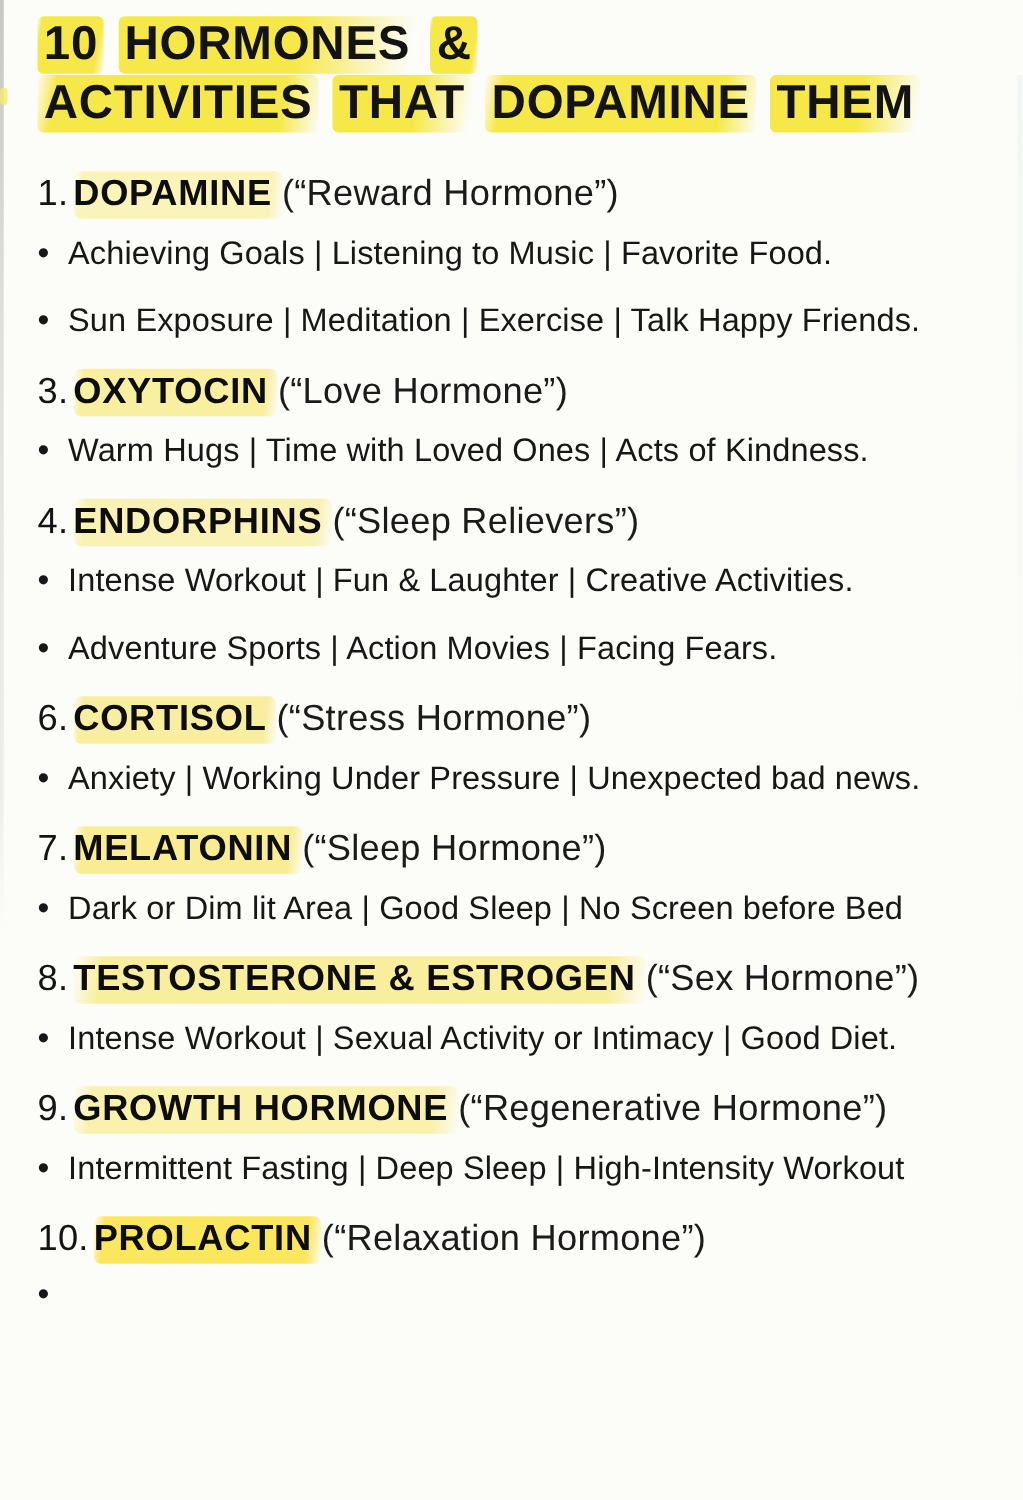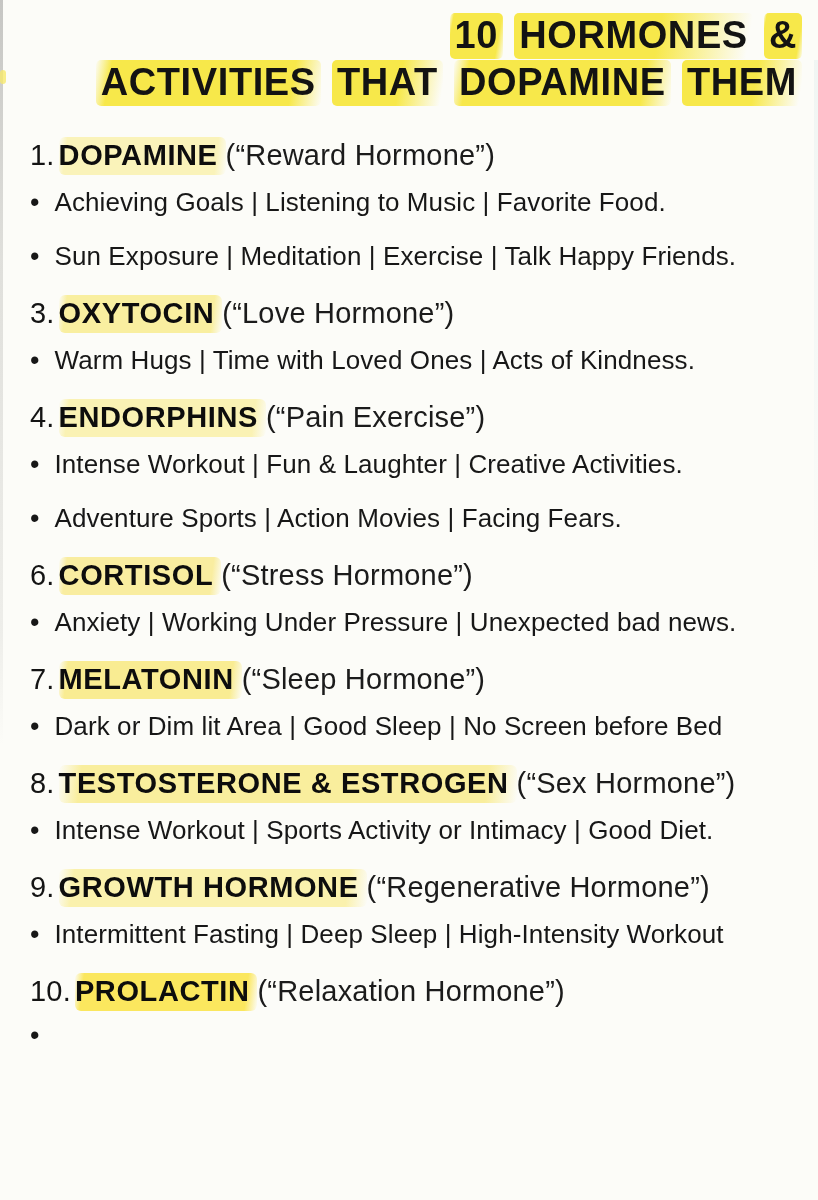--- a/index.html
+++ b/index.html
@@ -24,21 +24,21 @@
   }
   .edge-right{
     position:absolute;right:0;top:60px;width:4px;height:520px;
     background:linear-gradient(#eef4f2,#f4f8f6 60%,transparent);
     opacity:.8;
   }
   .speck{
     position:absolute;border-radius:3px;opacity:.8;
   }
   .title{
-    text-align:right;
+    text-align:left;
     font-weight:bold;
     font-size:38px;
     line-height:47px;
     letter-spacing:.6px;
     color:#131313;
     margin:0 0 30px 0;
   }
   .title-line{white-space:nowrap;}
   .tw{
     background:linear-gradient(100deg, rgba(250,233,70,0) 0%, var(--thl) 7%, var(--thl) 86%, rgba(250,233,70,0) 100%);
@@ -119,21 +119,21 @@
       <span class="num">3.</span><span class="name" style="--hl: #f9efa0;">OXYTOCIN</span><span class="alias">(“Love Hormone”)</span>
     </h2>
     <div class="bullet">
       <span class="dot">•</span>
       <span class="acts">Warm Hugs | Time with Loved Ones | Acts of Kindness.</span>
     </div>
   </section>
 
   <section class="item">
     <h2 class="heading">
-      <span class="num">4.</span><span class="name" style="--hl: #faf2b4;">ENDORPHINS</span><span class="alias">(“Pain Exercise”)</span>
+      <span class="num">4.</span><span class="name" style="--hl: #faf2b4;">ENDORPHINS</span><span class="alias">(“Sleep Relievers”)</span>
     </h2>
     <div class="bullet">
       <span class="dot">•</span>
       <span class="acts">Intense Workout | Fun &amp; Laughter | Creative Activities.</span>
     </div>
   </section>
 
   <section class="item">
     <div class="bullet">
       <span class="dot">•</span>
@@ -160,21 +160,21 @@
       <span class="acts">Dark or Dim lit Area | Good Sleep | No Screen before Bed</span>
     </div>
   </section>
 
   <section class="item">
     <h2 class="heading">
       <span class="num">8.</span><span class="name" style="--hl: #f9ee9d;">TESTOSTERONE &amp; ESTROGEN</span><span class="alias">(“Sex Hormone”)</span>
     </h2>
     <div class="bullet">
       <span class="dot">•</span>
-      <span class="acts">Intense Workout | Sports Activity or Intimacy | Good Diet.</span>
+      <span class="acts">Intense Workout | Sexual Activity or Intimacy | Good Diet.</span>
     </div>
   </section>
 
   <section class="item">
     <h2 class="heading">
       <span class="num">9.</span><span class="name" style="--hl: #faf1ad;">GROWTH HORMONE</span><span class="alias">(“Regenerative Hormone”)</span>
     </h2>
     <div class="bullet">
       <span class="dot">•</span>
       <span class="acts">Intermittent Fasting | Deep Sleep | High-Intensity Workout</span>

